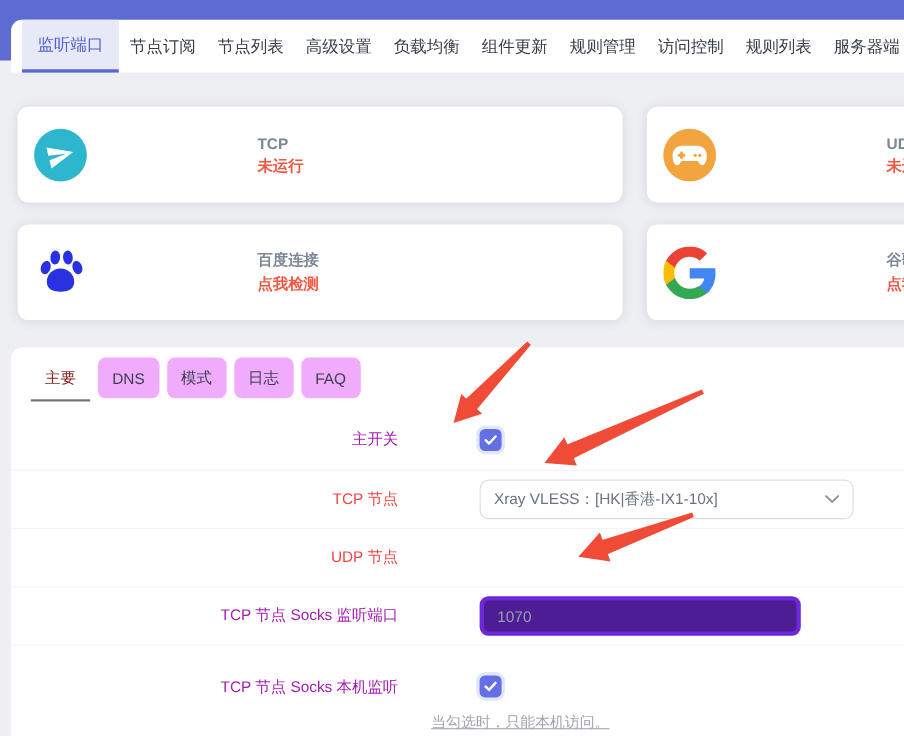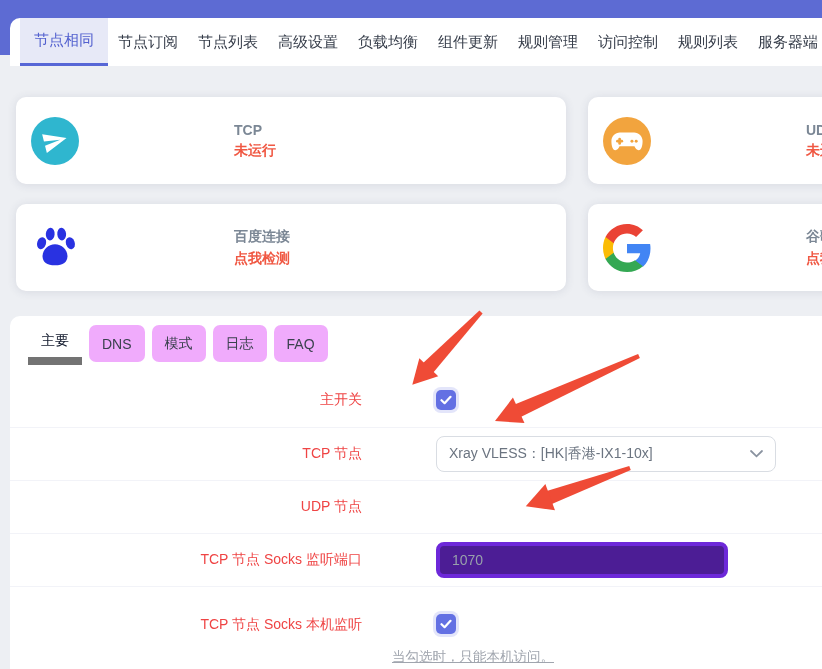--- a/index.html
+++ b/index.html
@@ -48,29 +48,29 @@
   .panel {
     position:absolute; left:10px; top:316px; width:812px; height:353px;
     background:#fff; border-top-left-radius:10px;
   }
   .subtabs { display:flex; gap:7px; margin:9px 0 0 18px; align-items:flex-start; }
   .subtab {
     height:37px; padding:0 13px; display:flex; align-items:center;
     background:#f0abfc; border-radius:7px; font-size:14px; color:#3a414e; cursor:pointer;
   }
   .subtab.active {
-    background:#fff; color:#0f172a; border-radius:0;
-    height:40px; border-bottom:8px solid #737373;
+    background:#fff; color:#7f1d1d; border-radius:0;
+    height:40px; border-bottom:2px solid #737373;
   }
   .form { margin-top:7px; }
   .row { display:flex; align-items:center; min-height:53px; }
   .row + .row, .sep { border-top:1px solid #f2f3f8; }
   .row-label {
     width:352px; flex-shrink:0; text-align:right;
-    font-size:14px; color:#ef4444;
+    font-size:14px; color:#a21caf;
   }
   .row-label.red { color:#ef4444; }
   .row-control { margin-left:30px; display:flex; align-items:center;padding-left:44px; }
   .checkbox {
     width:20px; height:20px; border-radius:5px; background:#6370e3;
     display:flex; align-items:center; justify-content:center; cursor:pointer;
     box-shadow:0 0 0 3px rgba(99,112,227,.18);
   }
   .select {
     width:340px; height:36px; background:#fff;
@@ -85,21 +85,21 @@
   }
   .hint { margin:14px 0 10px 382px; font-size:13.5px; color:#a0a5ae;text-decoration:underline; }
   
   .arrows { position:absolute; left:0; top:0; width:822px; height:669px; pointer-events:none; z-index:50; }
 </style>
 </head>
 <body>
 
 <div class="topbar"></div>
 <div class="tabstrip">
-  <div class="tab active">节点相同</div>
+  <div class="tab active">监听端口</div>
   <div class="tab">节点订阅</div>
   <div class="tab">节点列表</div>
   <div class="tab">高级设置</div>
   <div class="tab">负载均衡</div>
   <div class="tab">组件更新</div>
   <div class="tab">规则管理</div>
   <div class="tab">访问控制</div>
   <div class="tab">规则列表</div>
   <div class="tab">服务器端</div>
 </div>

